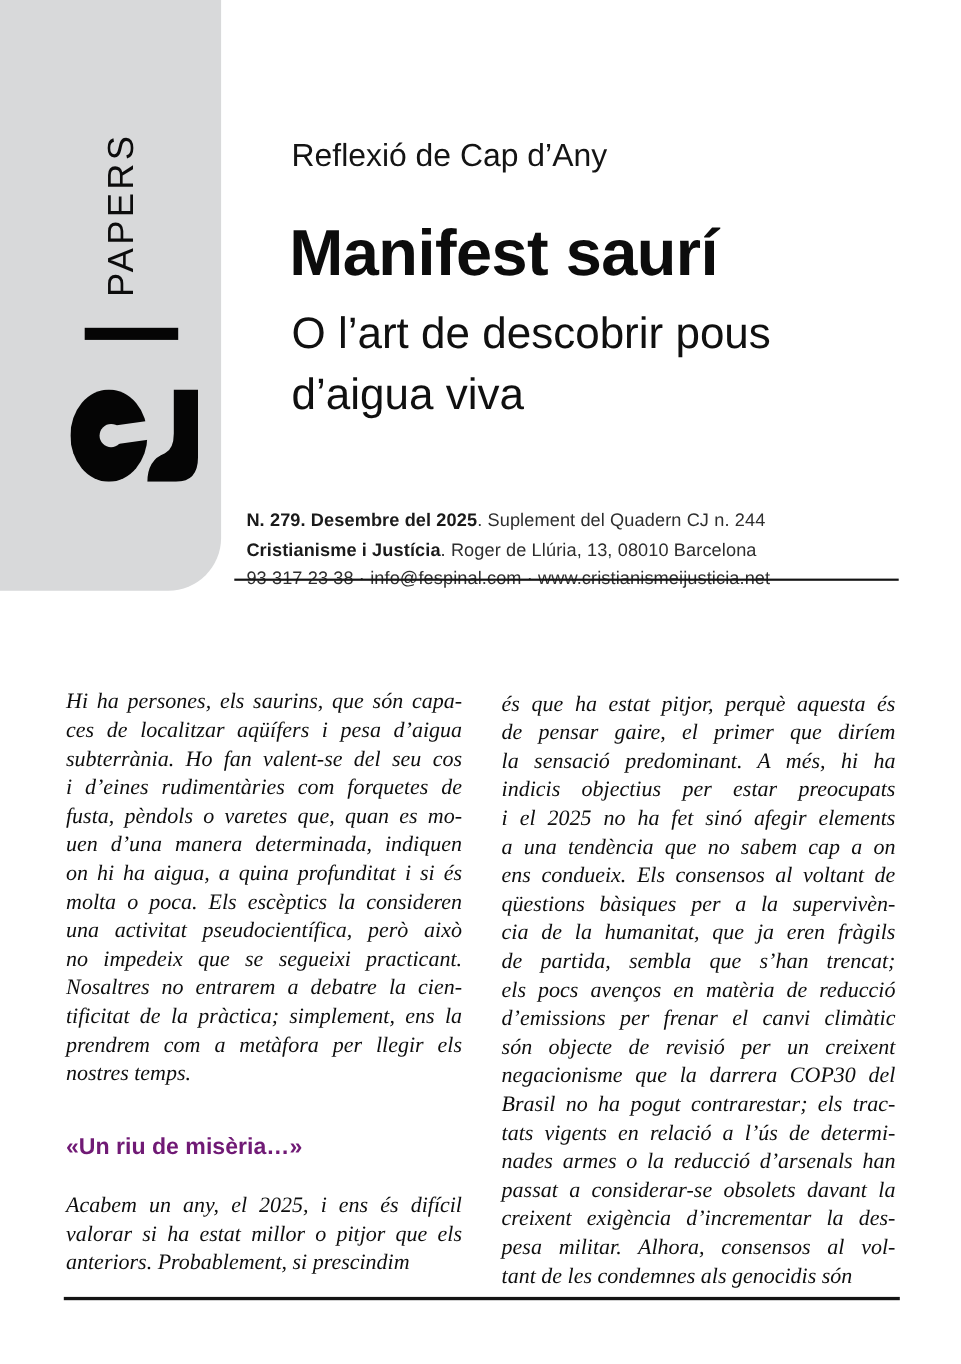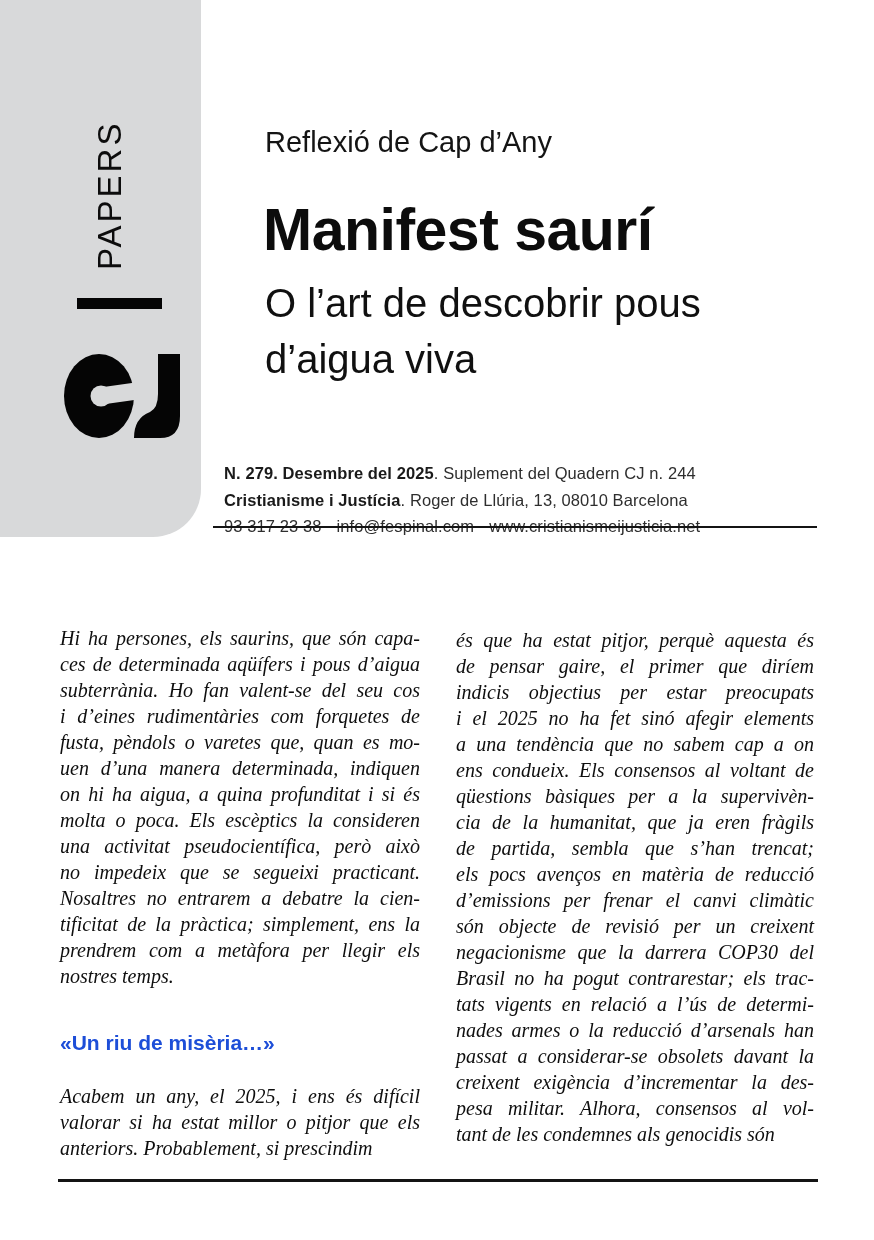--- a/index.html
+++ b/index.html
@@ -106,21 +106,21 @@
     font-style: italic;
   }
   .para .tline.last { text-align-last: left; }
 
   .sechead {
     margin: 41px 0 27px 0;
     font-family: "Liberation Sans", "DejaVu Sans", sans-serif;
     font-size: 21px;
     font-weight: 700;
     line-height: 26px;
-    color: #1d4ed8;
+    color: #701a75;
   }
 </style>
 </head>
 <body>
 
 <div class="page">
 
   <div class="sidebar">
     <div class="papers">PAPERS</div>
     <div class="bar-mark"></div>
@@ -145,21 +145,21 @@
     <div class="publine"><span class="b">N. 279. Desembre del 2025</span><span>. Suplement del Quadern CJ n. 244</span></div>
     <div class="publine"><span class="b">Cristianisme i Justícia</span><span>. Roger de Llúria, 13, 08010 Barcelona</span></div>
     <div class="publine">93 317 23 38 · info@fespinal.com · www.cristianismeijusticia.net</div>
   </div>
 
   <div class="rule rule-header"></div>
 
   <div class="col col-left">
     <div class="para">
         <div class="tline">Hi ha persones, els saurins, que són capa-</div>
-        <div class="tline">ces de determinada aqüífers i pous d’aigua</div>
+        <div class="tline">ces de localitzar aqüífers i pesa d’aigua</div>
         <div class="tline">subterrània. Ho fan valent-se del seu cos</div>
         <div class="tline">i d’eines rudimentàries com forquetes de</div>
         <div class="tline">fusta, pèndols o varetes que, quan es mo-</div>
         <div class="tline">uen d’una manera determinada, indiquen</div>
         <div class="tline">on hi ha aigua, a quina profunditat i si és</div>
         <div class="tline">molta o poca. Els escèptics la consideren</div>
         <div class="tline">una activitat pseudocientífica, però això</div>
         <div class="tline">no impedeix que se segueixi practicant.</div>
         <div class="tline">Nosaltres no entrarem a debatre la cien-</div>
         <div class="tline">tificitat de la pràctica; simplement, ens la</div>
@@ -171,20 +171,21 @@
         <div class="tline">Acabem un any, el 2025, i ens és difícil</div>
         <div class="tline">valorar si ha estat millor o pitjor que els</div>
         <div class="tline last">anteriors. Probablement, si prescindim</div>
       </div>
   </div>
 
   <div class="col col-right">
     <div class="para">
         <div class="tline">és que ha estat pitjor, perquè aquesta és</div>
         <div class="tline">de pensar gaire, el primer que diríem</div>
+        <div class="tline">la sensació predominant. A més, hi ha</div>
         <div class="tline">indicis objectius per estar preocupats</div>
         <div class="tline">i el 2025 no ha fet sinó afegir elements</div>
         <div class="tline">a una tendència que no sabem cap a on</div>
         <div class="tline">ens condueix. Els consensos al voltant de</div>
         <div class="tline">qüestions bàsiques per a la supervivèn-</div>
         <div class="tline">cia de la humanitat, que ja eren fràgils</div>
         <div class="tline">de partida, sembla que s’han trencat;</div>
         <div class="tline">els pocs avenços en matèria de reducció</div>
         <div class="tline">d’emissions per frenar el canvi climàtic</div>
         <div class="tline">són objecte de revisió per un creixent</div>

